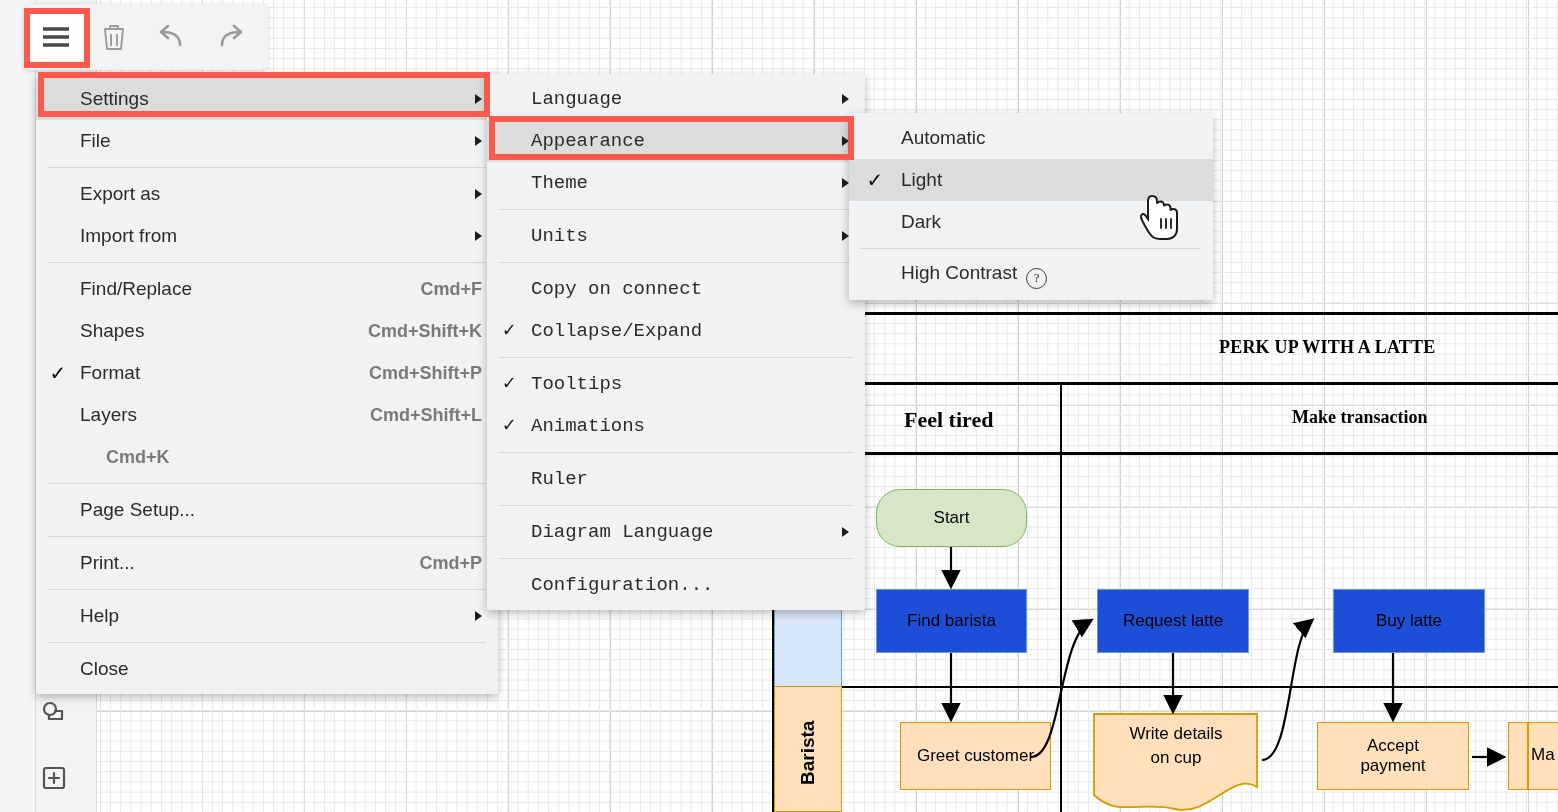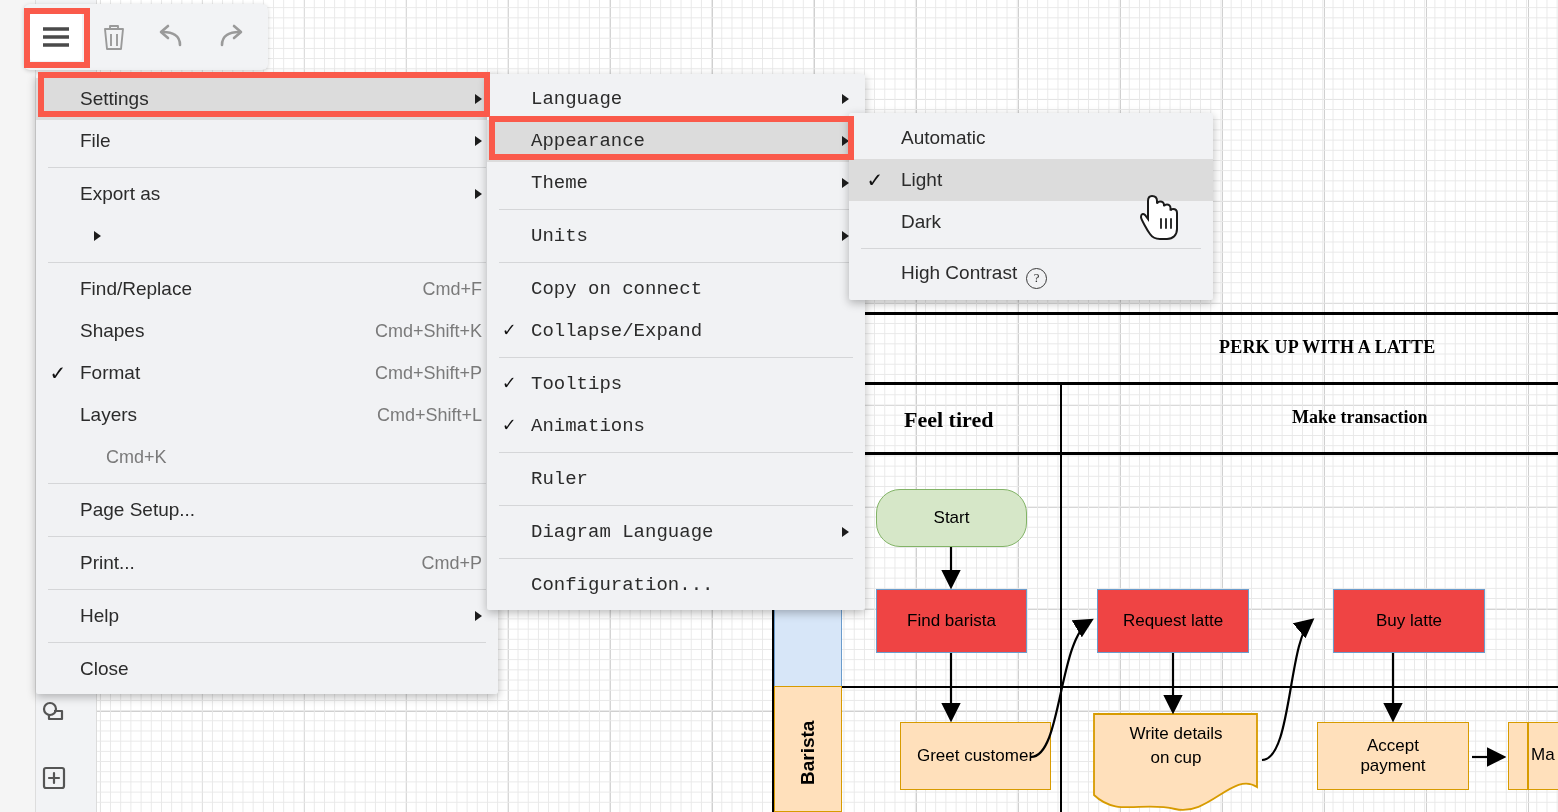--- a/index.html
+++ b/index.html
@@ -60,21 +60,21 @@
   .mi{
     position:relative;height:42px;display:flex;align-items:center;
     padding:0 16px 0 0;box-sizing:border-box;white-space:nowrap;
   }
   .mi.hl{background:#dcdcdc;}
   .mi .chk{
     width:34px;flex:0 0 34px;text-align:center;font-size:20px;color:#111;
     line-height:1;
   }
   .mi .lbl{flex:1 1 auto;}
-  .mi .sc{color:#7a7a7a;font-size:18px;padding-left:26px;}
+  .mi .sc{color:#7a7a7a;font-size:18px;padding-left:26px;font-weight:bold;}
   .mi .arw{
     width:0;height:0;margin-left:14px;
     border-left:7px solid #1d1d1d;
     border-top:5.5px solid transparent;border-bottom:5.5px solid transparent;
   }
   .sep{height:1px;background:#d5d6d8;margin:5px 12px;}
   .qmark{
     display:inline-block;width:19px;height:19px;border:1.7px solid #3a3a3a;
     border-radius:50%;font-size:13px;line-height:17px;text-align:center;
     margin-left:9px;vertical-align:-3px;font-family:"Liberation Serif",serif;
@@ -98,21 +98,21 @@
   .dg-line{position:absolute;background:#000000;}
   .lane-title{
     position:absolute;font-weight:bold;color:#000;
     font-family:Liberation Serif, serif;
   }
   .node{
     position:absolute;box-sizing:border-box;
     display:flex;align-items:center;justify-content:center;
     text-align:center;font-size:17px;color:#000;line-height:1.18;
   }
-  .n-blue{background:#ef4444;border:1.6px solid #6b9ccc;}
+  .n-blue{background:#1d4ed8;border:1.6px solid #6b9ccc;}
   .n-orange{background:#ffe0bb;border:1.6px solid #d79b00;}
   .n-green{background:#d6e7c8;border:1.6px solid #82b366;border-radius:24px;}
   .lane-band{position:absolute;box-sizing:border-box;}
   .band-blue{background:#d7e6f8;border:1.6px solid #6b9ccc;}
   .band-orange{background:#ffe0bb;border:1.6px solid #d79b00;}
   .vtext{
     position:absolute;font-weight:bold;font-size:19px;color:#000;
     writing-mode:vertical-rl;transform:rotate(180deg);
     display:flex;align-items:center;justify-content:center;
   }
@@ -229,20 +229,21 @@
       <span class="arw"></span>
     </div>
     <div class="sep"></div>
     <div class="mi">
       <span class="chk" style="width: 44px; flex-basis: 44px;"></span>
       <span class="lbl">Export as</span>
       <span class="arw"></span>
     </div>
     <div class="mi">
       <span class="chk" style="width: 44px; flex-basis: 44px;"></span>
+      <span class="lbl">Import from</span>
       <span class="arw"></span>
     </div>
     <div class="sep"></div>
     <div class="mi">
       <span class="chk" style="width: 44px; flex-basis: 44px;"></span>
       <span class="lbl">Find/Replace</span>
       <span class="sc">Cmd+F</span>
     </div>
     <div class="mi">
       <span class="chk" style="width: 44px; flex-basis: 44px;"></span>

